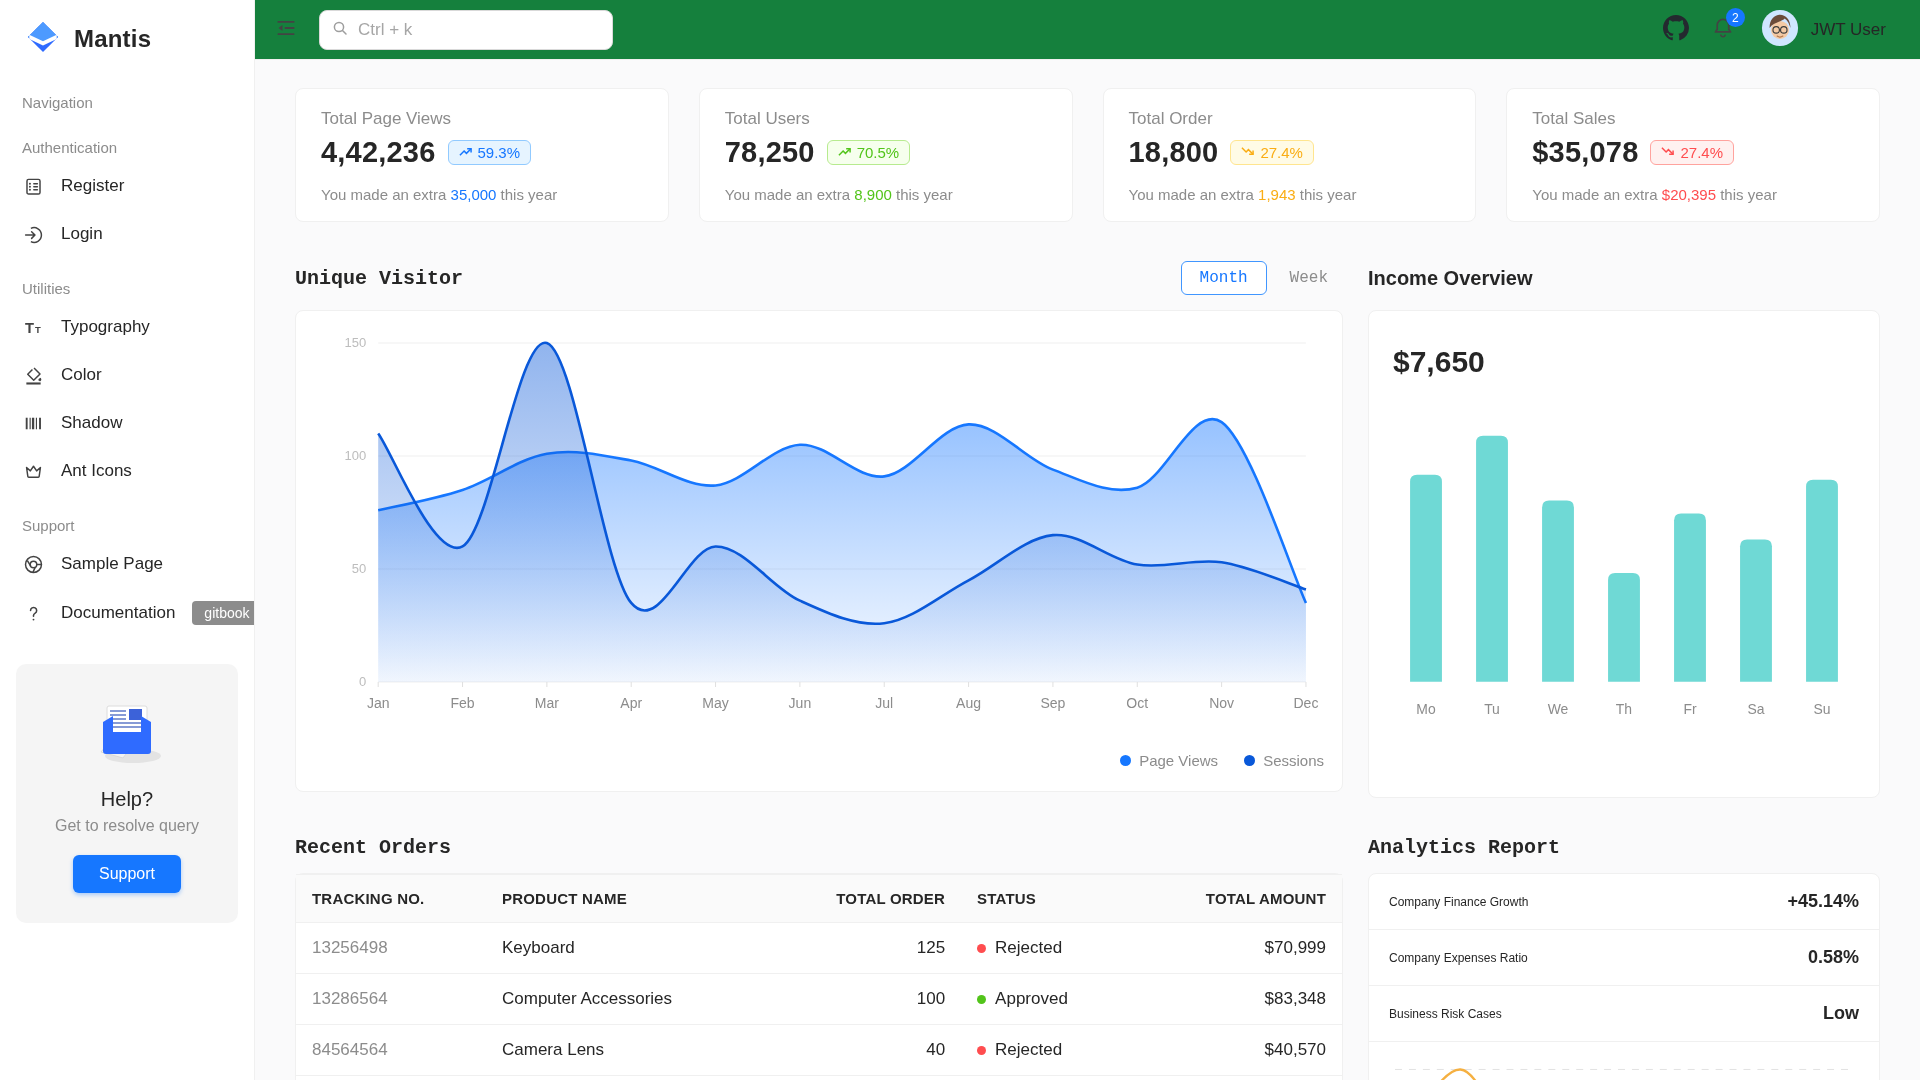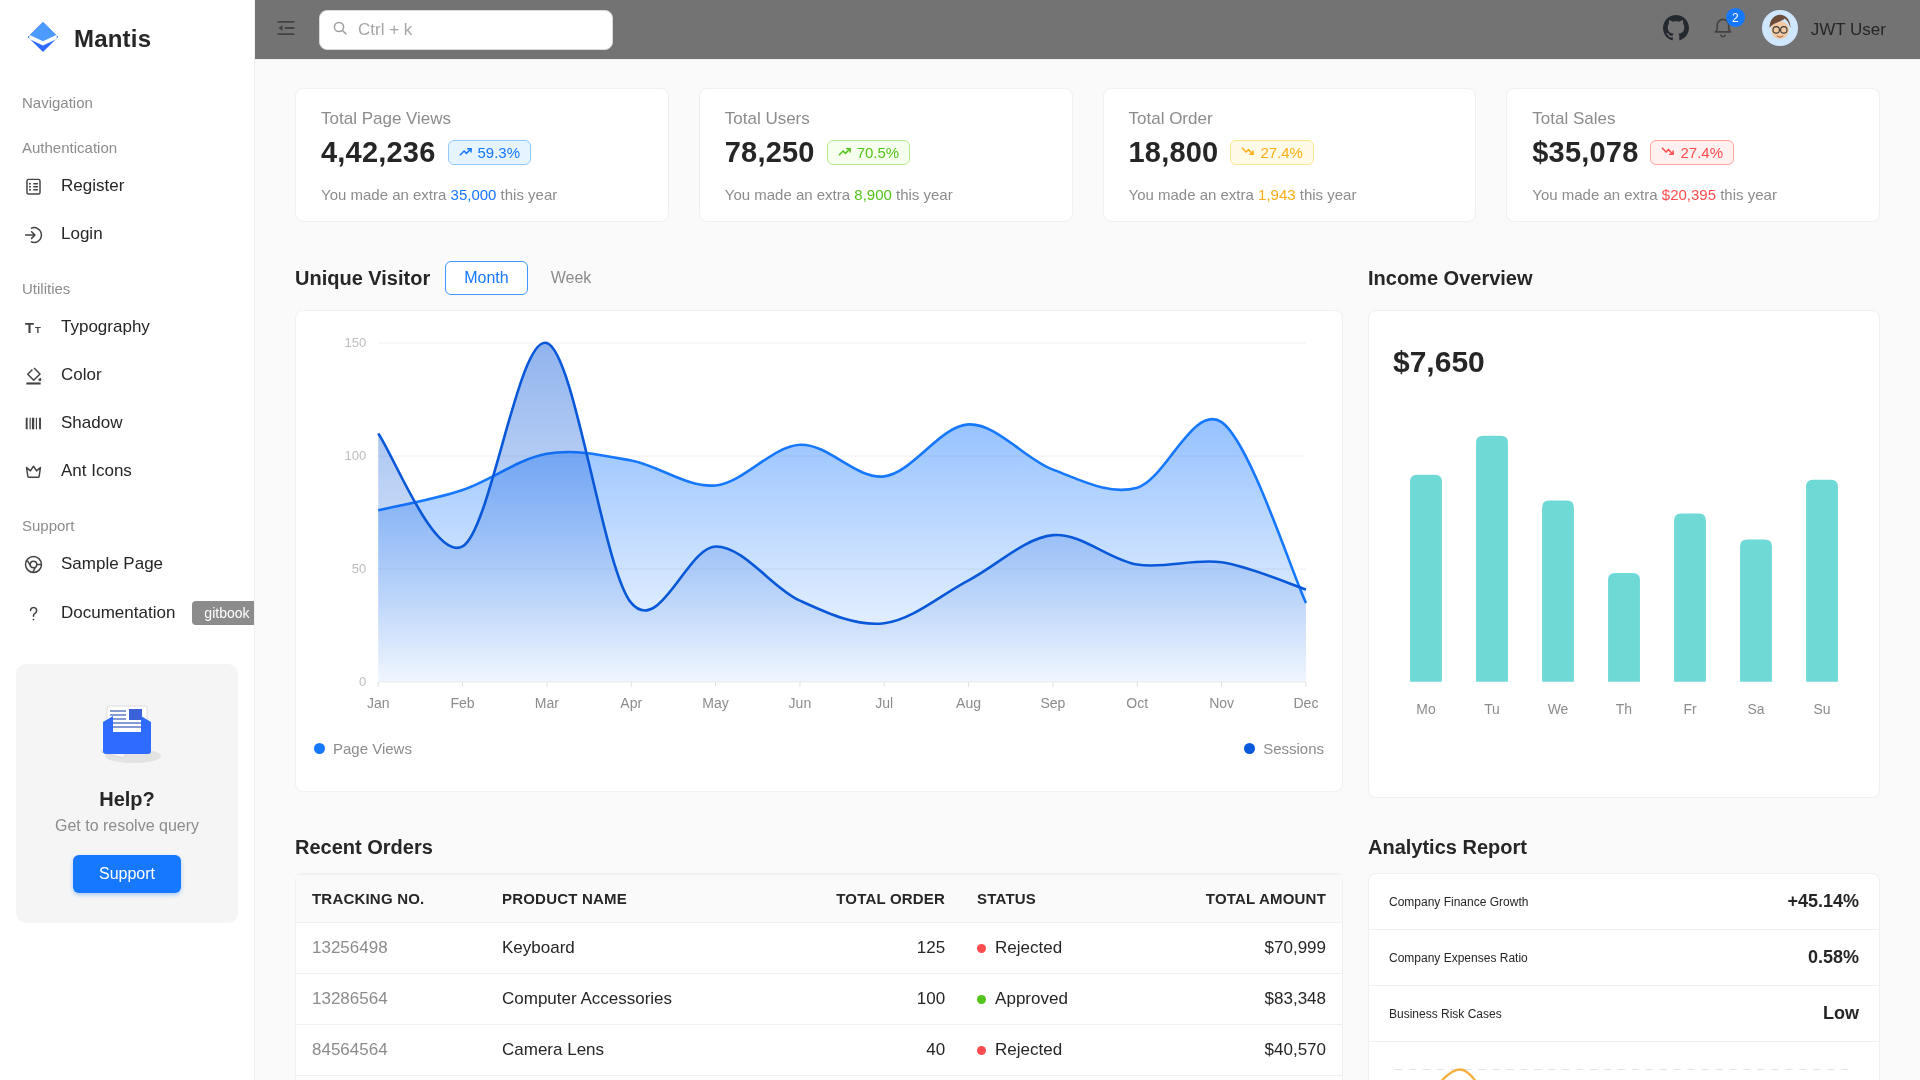--- a/index.html
+++ b/index.html
@@ -9,28 +9,28 @@
 
   
   .sidebar { background:#fff; border-right:1px solid #f0f0f0; height:1080px; overflow:hidden; }
   .logo-row { display:flex; align-items:center; gap:14px; padding:20px 26px 14px; cursor:pointer; }
   .logo-text { font-size:24px; font-weight:700; letter-spacing:.2px; }
   .group-label { font-size:15px; color:#8c8c8c; padding:22px 22px 6px; }
   .nav-item { display:flex; align-items:center; gap:17px; padding:13px 22px; font-size:17px; cursor:pointer; }
   .nav-icon { width:22px; height:22px; display:flex; align-items:center; justify-content:center; flex:0 0 22px; }
   .chip { margin-left:auto; background:#8c8c8c; color:#fff; font-size:14px; padding:4px 12px; border-radius:4px; }
   .help-card { margin:26px 16px 0; background:#f5f5f5; border-radius:10px; padding:28px 14px 30px; text-align:center; }
-  .help-title { font-size:20px; font-weight:700; margin-top:14px; }
+  .help-title { font-size:20px; font-weight:400; margin-top:14px; }
   .help-sub { font-size:16px; color:#8c8c8c; margin-top:6px; }
   .help-btn { margin-top:20px; background:#1677ff; color:#fff; border:none; border-radius:6px;
     padding:10px 26px; font-size:16px; font-family:inherit; cursor:pointer; box-shadow:0 2px 4px rgba(22,119,255,.35); }
 
   
   .main { display:flex; flex-direction:column; min-width:0; }
-  .header { height:60px; background:#737373; border-bottom:1px solid #f0f0f0; display:flex; align-items:center; padding:0 24px 0 14px; gap:16px; }
+  .header { height:60px; background:#15803d; border-bottom:1px solid #f0f0f0; display:flex; align-items:center; padding:0 24px 0 14px; gap:16px; }
   .icon-btn { background:none; border:none; cursor:pointer; display:flex; align-items:center; justify-content:center; padding:6px; border-radius:6px; }
   .searchbox { display:flex; align-items:center; gap:10px; width:294px; height:40px; border:1px solid #d9d9d9; border-radius:8px; padding:0 12px; background:#fff; }
   .searchbox input { border:none; outline:none; width:100%; font-size:17px; font-family:inherit; color:#262626; }
   .searchbox input::placeholder { color:#a6a6a6; }
   .header-right { margin-left:auto; display:flex; align-items:center; gap:10px; }
   .bell-wrap { position:relative; }
   .badge { position:absolute; top:-2px; right:-4px; background:#1677ff; color:#fff; font-size:12px;
     min-width:19px; height:19px; border-radius:10px; display:flex; align-items:center; justify-content:center; padding:0 4px; }
   .user-chip { display:flex; align-items:center; gap:12px; padding:5px 10px; border-radius:8px; cursor:pointer; }
   .user-name { font-size:17px; }
@@ -47,28 +47,28 @@
   .stat-badge { display:inline-flex; align-items:center; gap:6px; font-size:15px; border:1px solid; border-radius:6px; padding:3px 10px; }
   .tone-primary { color:#1677ff; background:#e6f4ff; border-color:#91caff; }
   .tone-success { color:#52c41a; background:#f6ffed; border-color:#b7eb8f; }
   .tone-warning { color:#faad14; background:#fffbe6; border-color:#ffe58f; }
   .tone-error   { color:#ff4d4f; background:#fff1f0; border-color:#ffa39e; }
   .stat-caption { font-size:15px; color:#8c8c8c; margin-top:auto; }
   .extra-primary { color:#1677ff; } .extra-success { color:#52c41a; }
   .extra-warning { color:#faad14; } .extra-error { color:#ff4d4f; }
 
   .mid-row, .bottom-row { display:grid; grid-template-columns:1fr 512px; gap:25px; margin-top:38px; align-items:start; }
-  .sec-head { display:flex; align-items:center; justify-content:flex-start; margin-bottom:14px; min-height:36px; }
+  .sec-head { display:flex; align-items:center; justify-content:space-between; margin-bottom:14px; min-height:36px;font-family:Liberation Mono, monospace; }
   .sec-title { font-size:20px; font-weight:700; }
   .toggle-btns { display:flex; gap:8px; align-items:center;padding-left:15px; }
   .btn-month { background:#fff; border:1px solid #4096ff; color:#1677ff; border-radius:6px; padding:7px 18px; font-size:16px; font-family:inherit; cursor:pointer; }
   .btn-week { background:none; border:1px solid transparent; color:#8c8c8c; border-radius:6px; padding:7px 14px; font-size:16px; font-family:inherit; cursor:pointer; }
   .chart-card { padding:18px 18px 12px; height:482px; }
   .chart-card svg { display:block; width:100%; height:auto; }
-  .legend-row { display:flex; justify-content:space-between; gap:26px; margin-top:6px; }
+  .legend-row { display:flex; justify-content:flex-end; gap:26px; margin-top:18px; }
   .legend-item { display:flex; align-items:center; gap:8px; font-size:15px; color:#8c8c8c; }
   .legend-dot { width:11px; height:11px; border-radius:50%; background:#1677ff; }
 
   .income-head { margin-bottom:14px; min-height:36px; display:flex; align-items:center; }
   .income-card { padding:26px 24px; height:488px; }
   .income-sub { font-size:17px; color:#8c8c8c; }
   .income-amount { font-size:30px; font-weight:700; margin-top:8px; }
   .income-card svg { display:block; width:100%; height:auto; margin-top:24px; }
 
   

